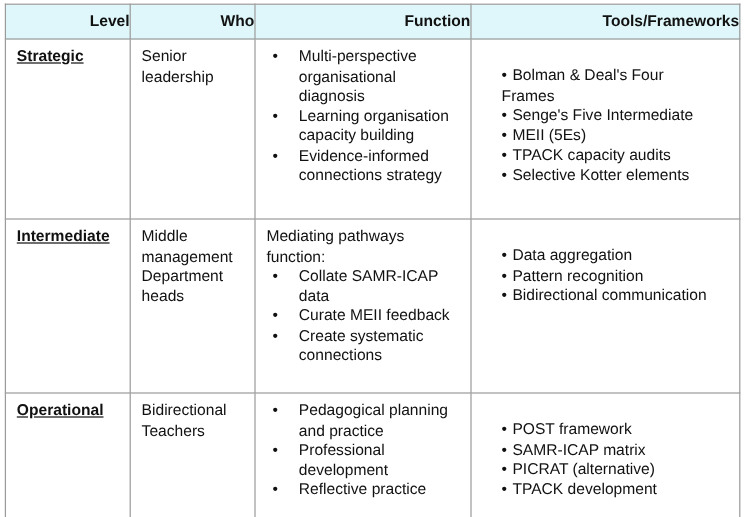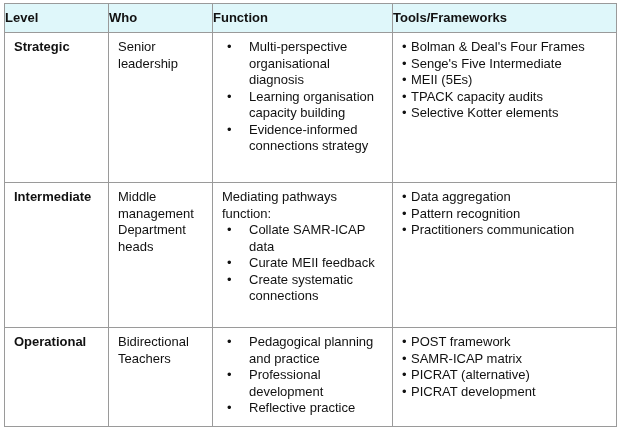--- a/index.html
+++ b/index.html
@@ -1,26 +1,26 @@
 <!DOCTYPE html>
 <html><head>
 <meta charset="utf-8">
 <style>
   html, body { margin:0; padding:0; background:#ffffff; }
   body { width:620px; height:431px; position:relative; overflow:hidden;
          font-family:"Liberation Sans", sans-serif; font-size:13px; color:#111; }
   table { position:absolute; left:4px; top:3px; border-collapse:collapse; width:612px; table-layout:fixed; }
   td, th { border:1.5px solid #9a9a9a; vertical-align:top; padding:0; line-height:16.5px; }
-  th { background:#dff7fa; font-weight:bold; text-align:left; height:28px; vertical-align:middle; font-size:13px; }
+  th { background:#dff7fa; font-weight:bold; text-align:right; height:28px; vertical-align:middle; font-size:13px; }
   td { padding:6px 7px 6px 9px; }
-  .lvl { font-weight:bold; }
+  .lvl { font-weight:bold;text-decoration:underline; }
   ul.dot { list-style:none; margin:0; padding:0; }
   ul.dot li { position:relative; padding-left:27px; }
   ul.dot li::before { content:"•"; position:absolute; left:5px; top:0; }
-  ul.tool { list-style:none; margin:0; padding:0; }
+  ul.tool { list-style:none; margin:16px; padding:0; }
   ul.tool li { padding-left:0; }
   ul.tool li span.b { display:inline-block; width:9px; }
   .fhead { font-weight:normal; }
   tr.r1 td { height:137px; }
   tr.r2 td { height:132px; }
   tr.r3 td { height:86px; }
 </style>
 </head>
 <body>
 
@@ -76,21 +76,21 @@
         <ul class="dot">
           <li>Collate SAMR-ICAP data</li>
           <li>Curate MEII feedback</li>
           <li>Create systematic connections</li>
         </ul>
       </td>
       <td>
         <ul class="tool">
           <li><span class="b">•</span><span>Data aggregation</span></li>
           <li><span class="b">•</span><span>Pattern recognition</span></li>
-          <li><span class="b">•</span><span>Practitioners communication</span></li>
+          <li><span class="b">•</span><span>Bidirectional communication</span></li>
         </ul>
       </td>
     </tr>
     <tr class="r3">
       <td class="lvl">Operational</td>
       <td>
         <div>Bidirectional</div>
         <div>Teachers</div>
       </td>
       <td>
@@ -98,18 +98,18 @@
           <li>Pedagogical planning and practice</li>
           <li>Professional development</li>
           <li>Reflective practice</li>
         </ul>
       </td>
       <td>
         <ul class="tool">
           <li><span class="b">•</span><span>POST framework</span></li>
           <li><span class="b">•</span><span>SAMR-ICAP matrix</span></li>
           <li><span class="b">•</span><span>PICRAT (alternative)</span></li>
-          <li><span class="b">•</span><span>PICRAT development</span></li>
+          <li><span class="b">•</span><span>TPACK development</span></li>
         </ul>
       </td>
     </tr>
   </tbody>
 </table>
 
 </body></html>

